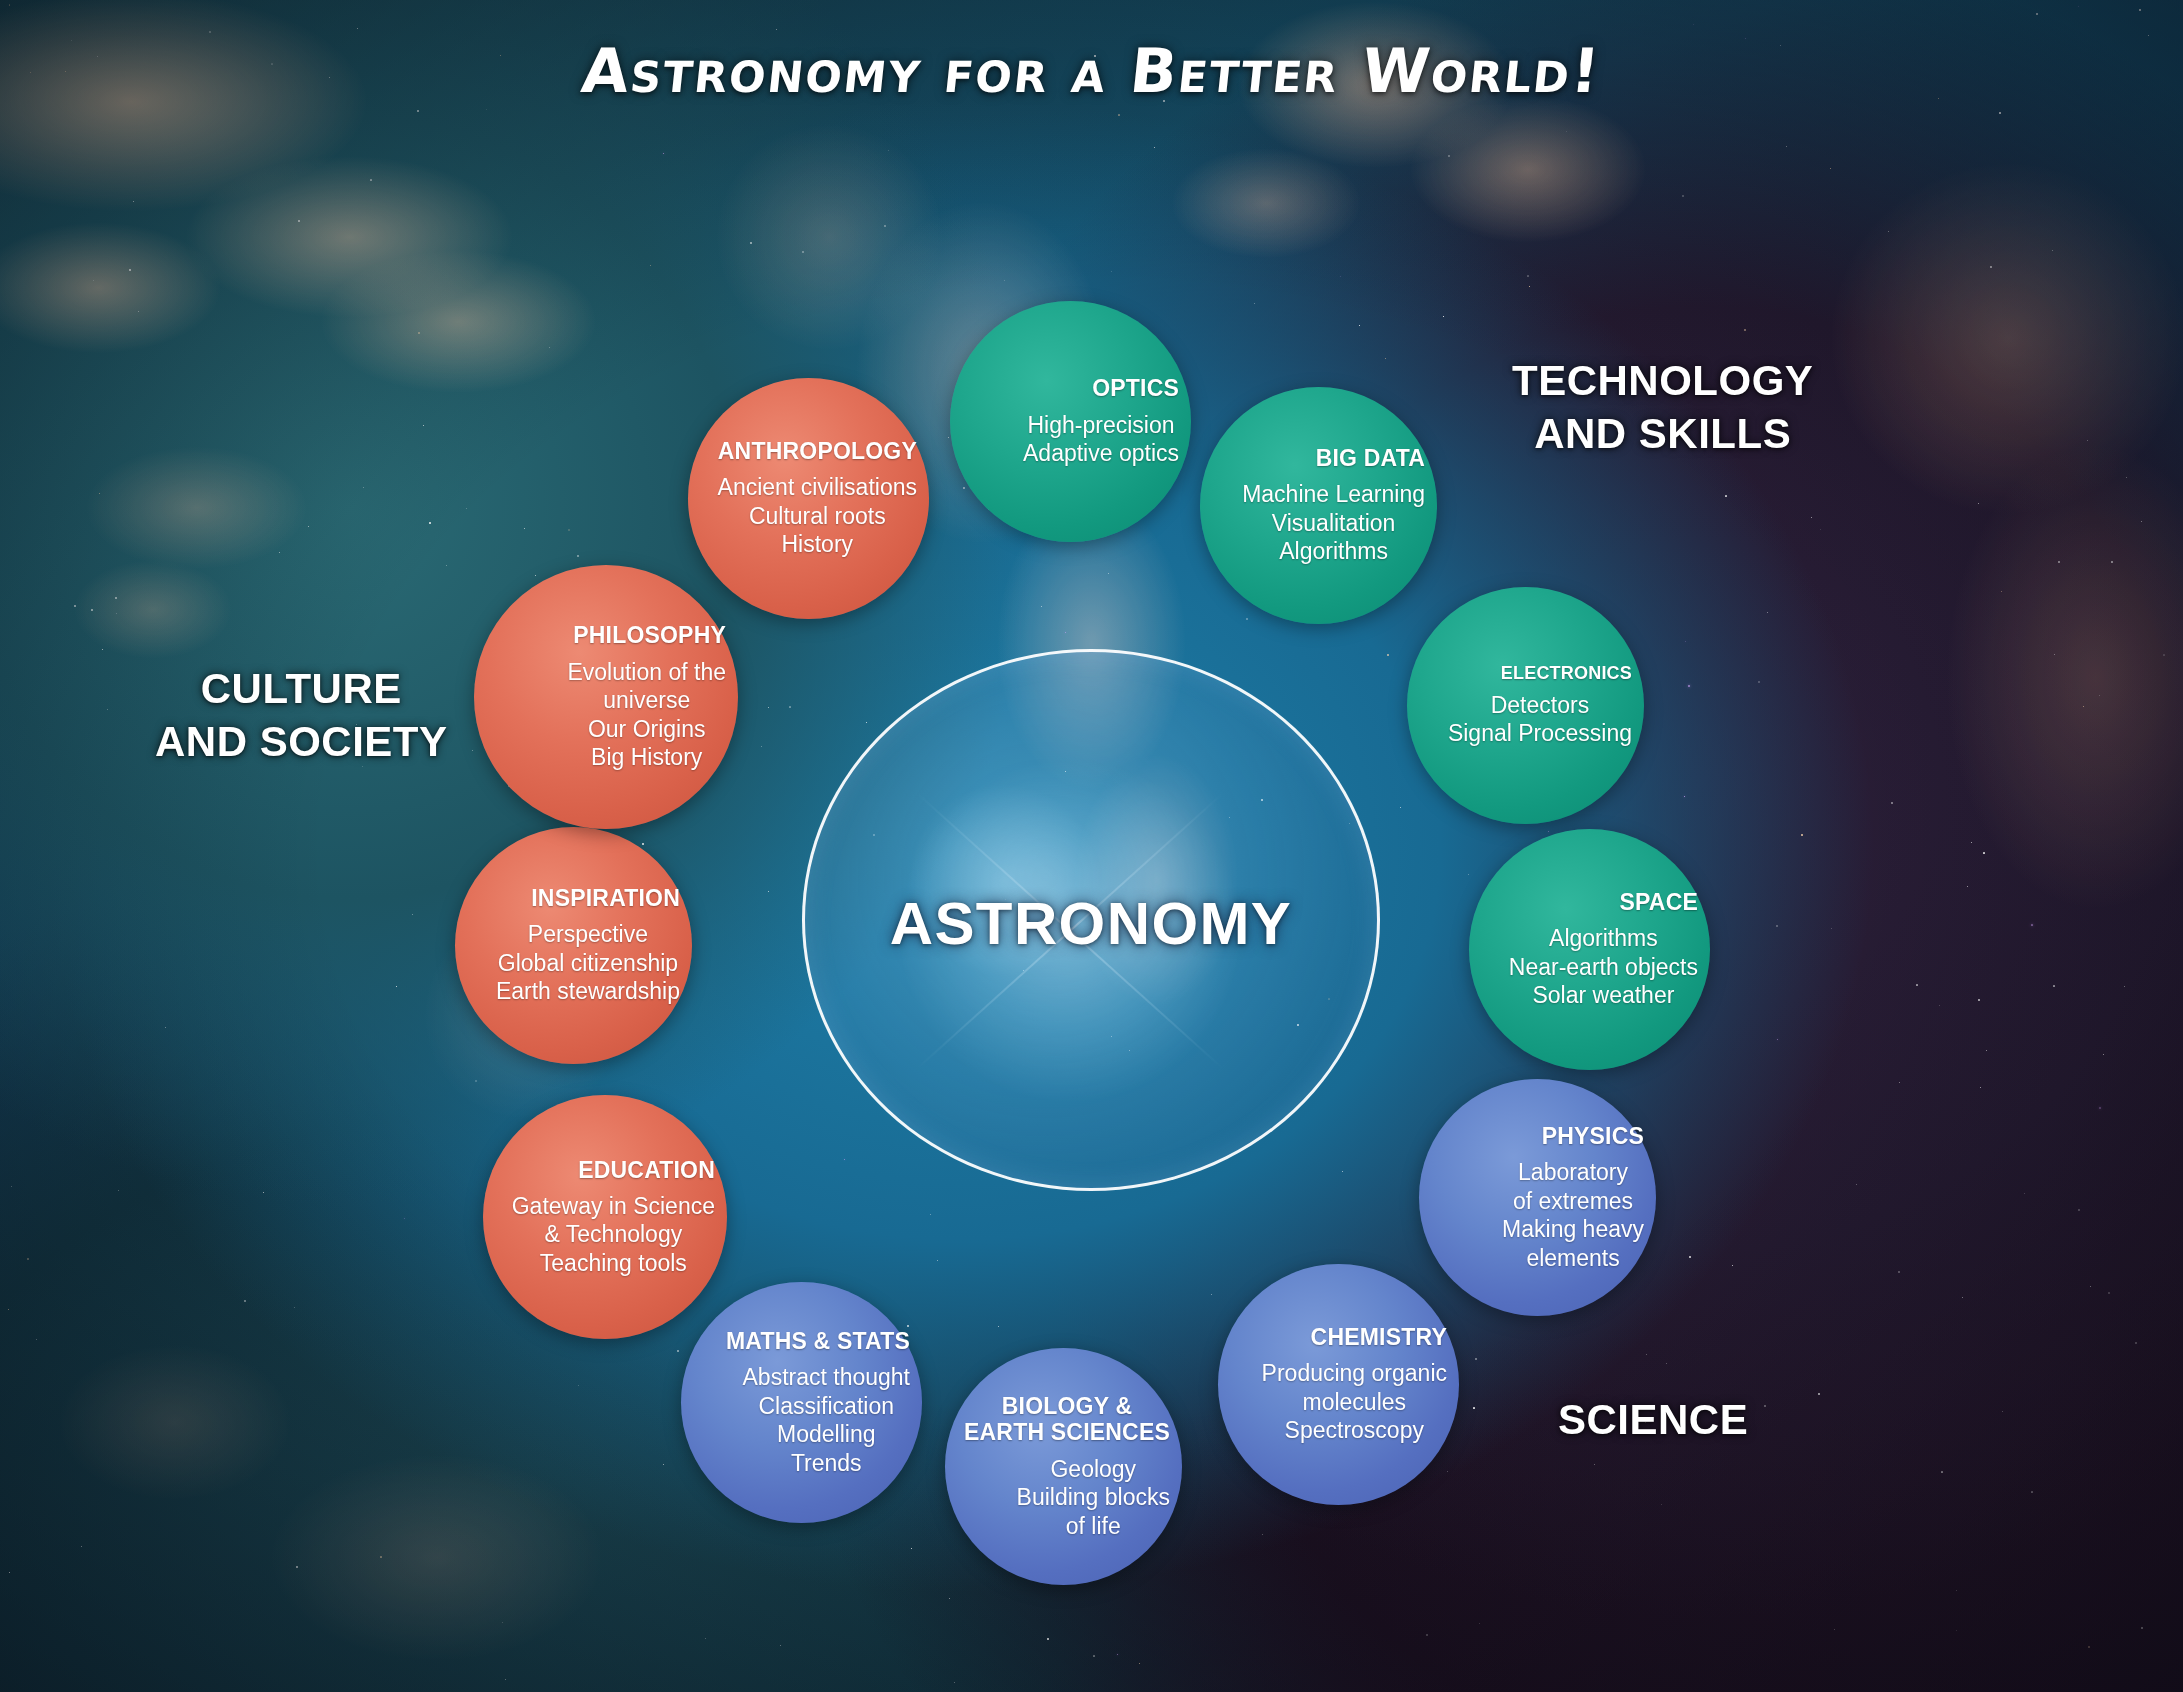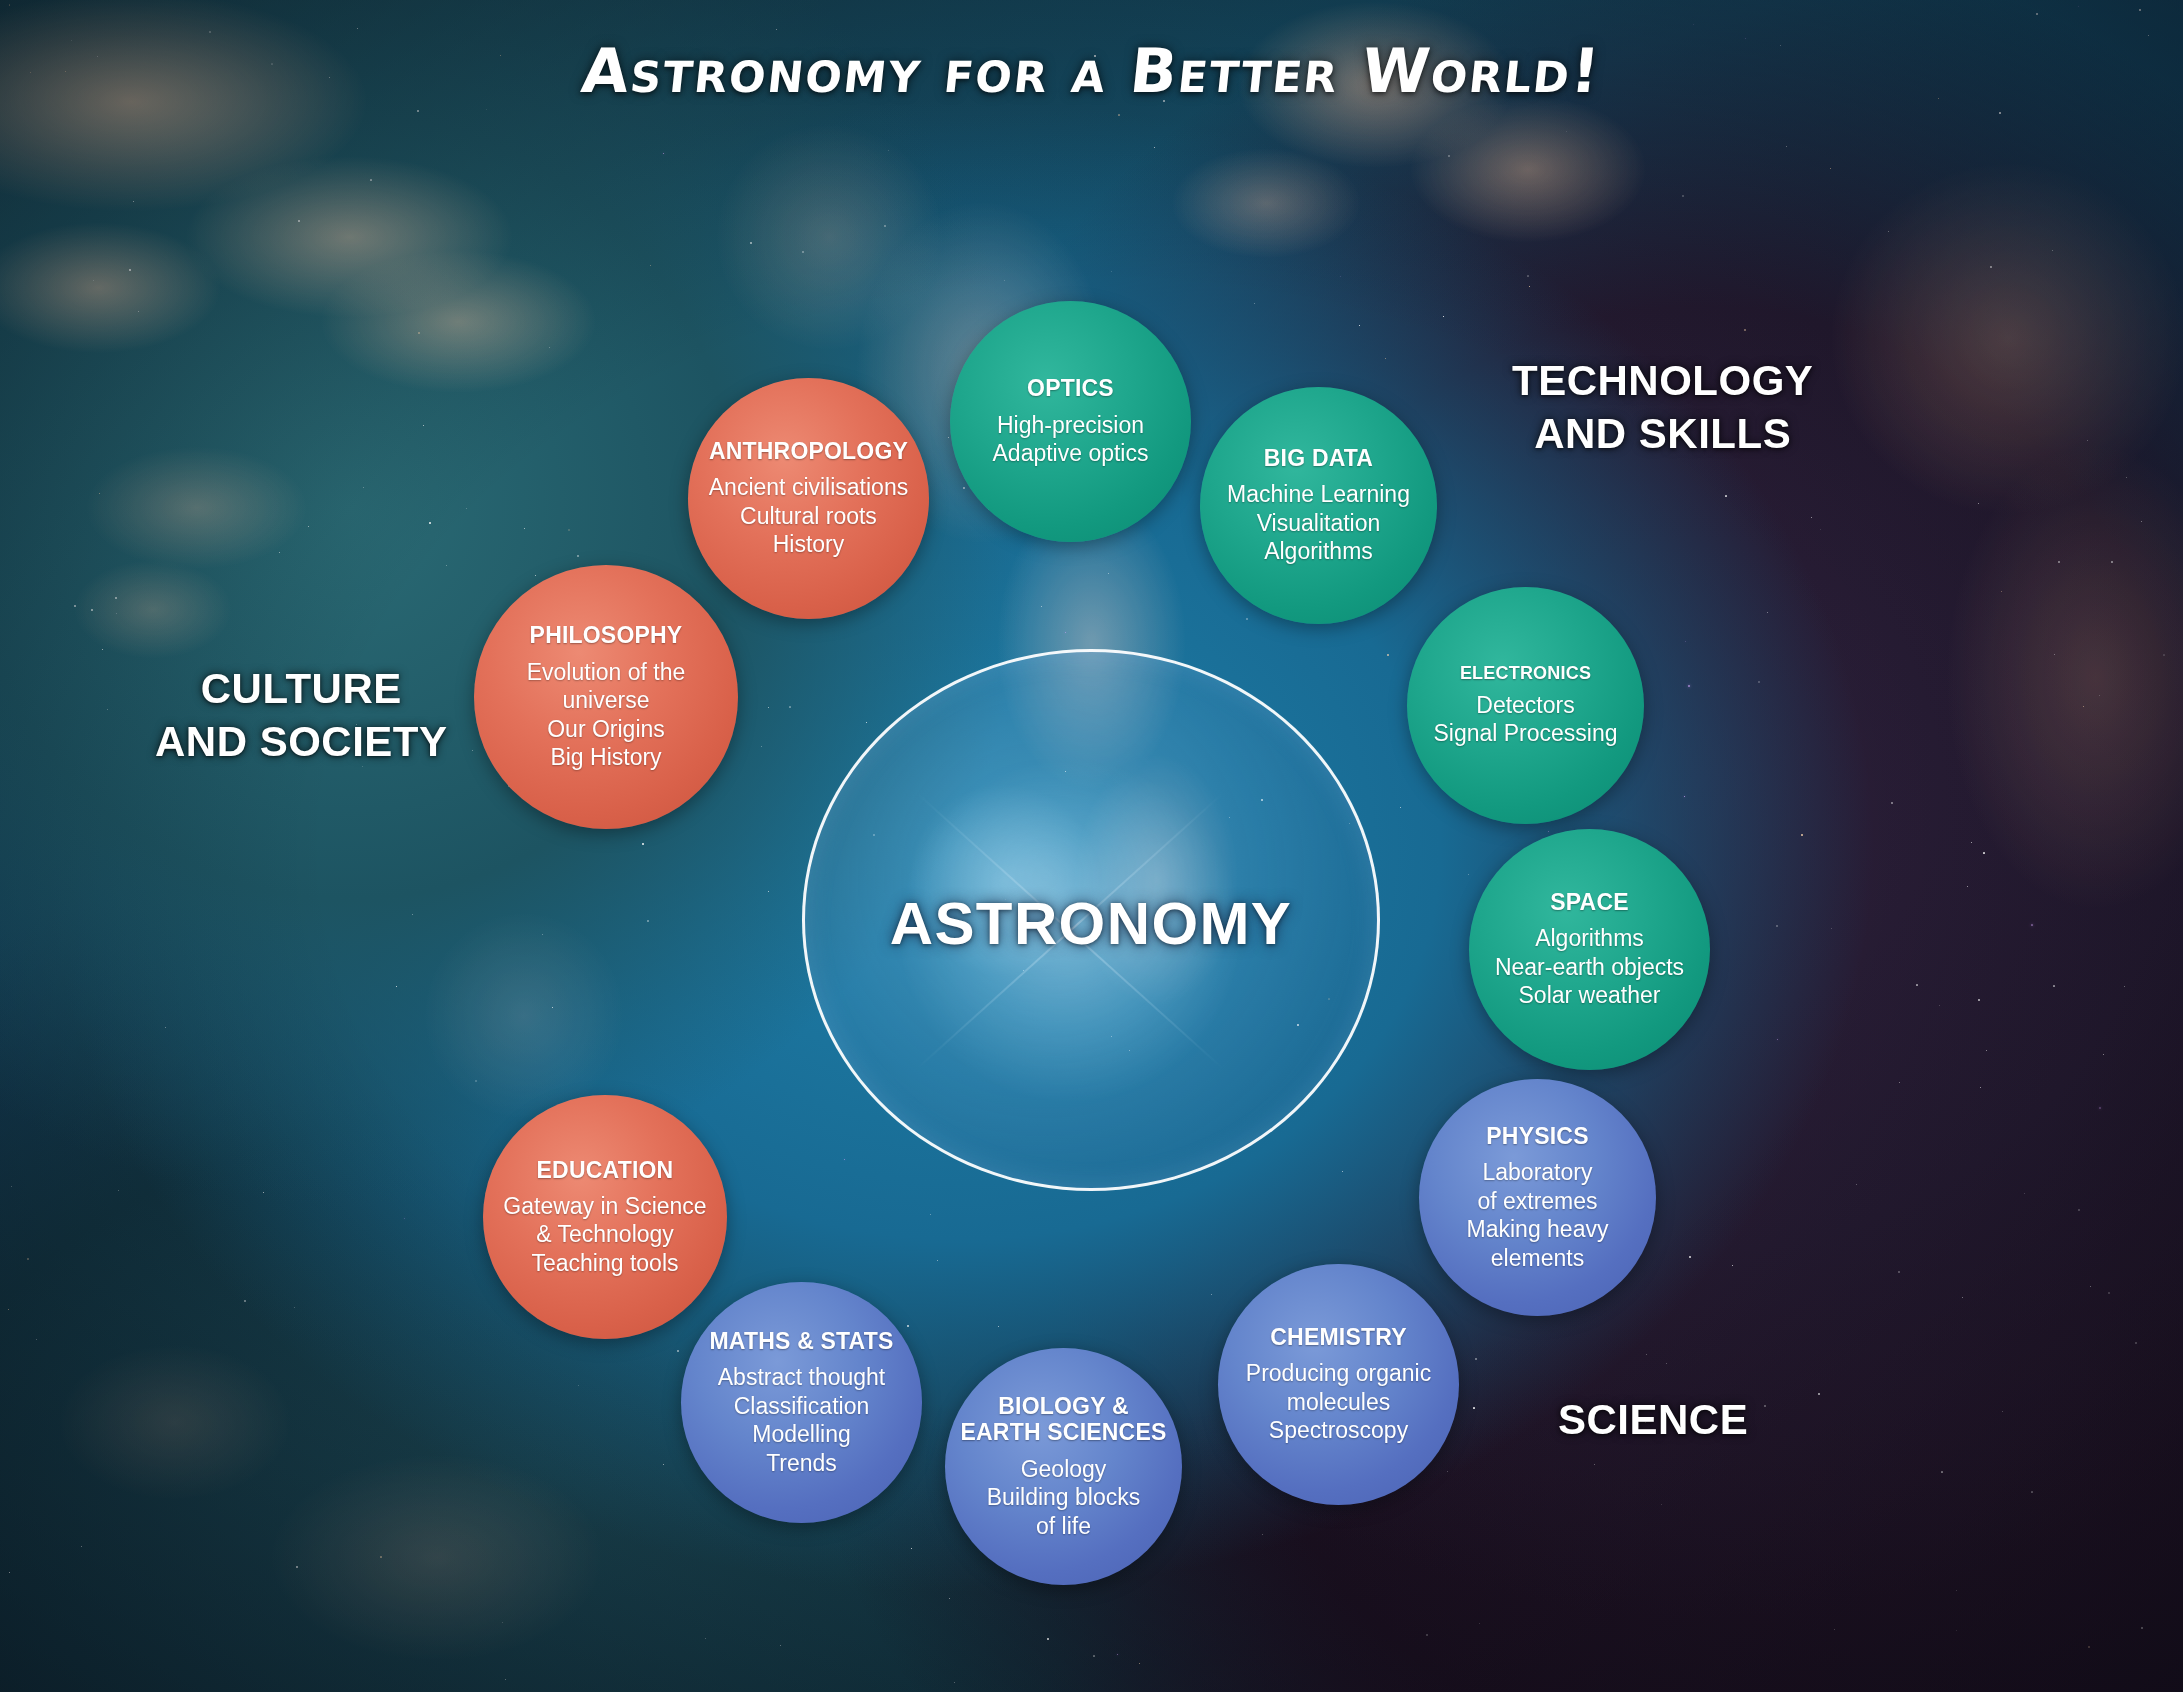--- a/index.html
+++ b/index.html
@@ -134,21 +134,21 @@
     text-shadow:0 0 13.7px rgba(20,40,70,.85), 0 1.4px 4.6px rgba(0,0,0,.55);
     margin-top:6.4px;
   }
 
   
   .bubble{
     position:absolute;
     border-radius:50%;
     display:flex;
     flex-direction:column;
-    align-items:center;
+    align-items:flex-end;
     justify-content:center;
     text-align:center;
     color:#ffffff;
     padding:0 12px;
     box-shadow:0 4.6px 18px rgba(0,0,0,.34);
     z-index:25;
   }
   .bubble .b-title{
     font-weight:bold;
     line-height:1.14;
@@ -582,20 +582,28 @@
 
   <div class="bubble b-red" id="bub-education">
     <div class="b-title">EDUCATION</div>
     <div class="b-lines">
         <div>Gateway in Science</div>
         <div>&amp; Technology</div>
         <div>Teaching tools</div>
       </div>
   </div>
 
+  <div class="bubble b-red" id="bub-inspiration">
+    <div class="b-title">INSPIRATION</div>
+    <div class="b-lines">
+        <div>Perspective</div>
+        <div>Global citizenship</div>
+        <div>Earth stewardship</div>
+      </div>
+  </div>
 
   <div class="bubble b-red" id="bub-philosophy">
     <div class="b-title">PHILOSOPHY</div>
     <div class="b-lines">
         <div>Evolution of the</div>
         <div>universe</div>
         <div>Our Origins</div>
         <div>Big History</div>
       </div>
   </div>

